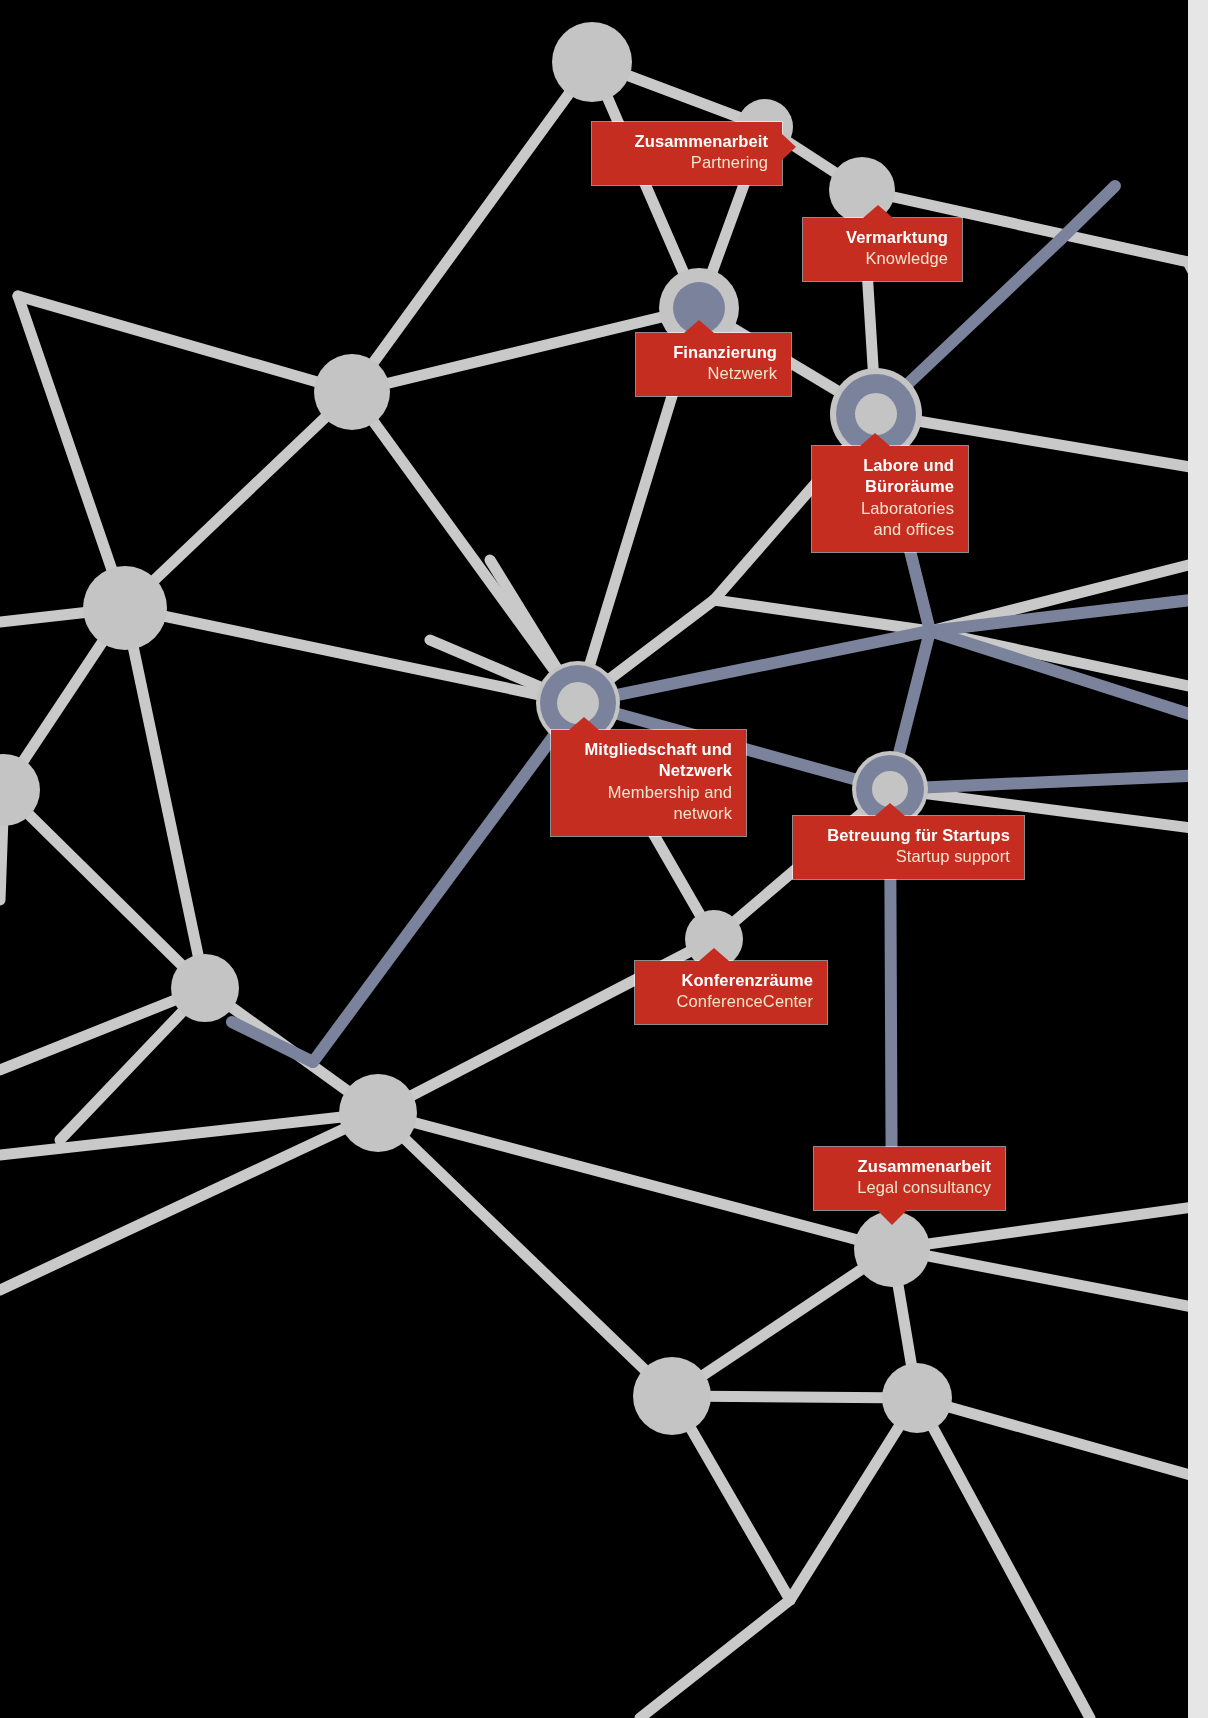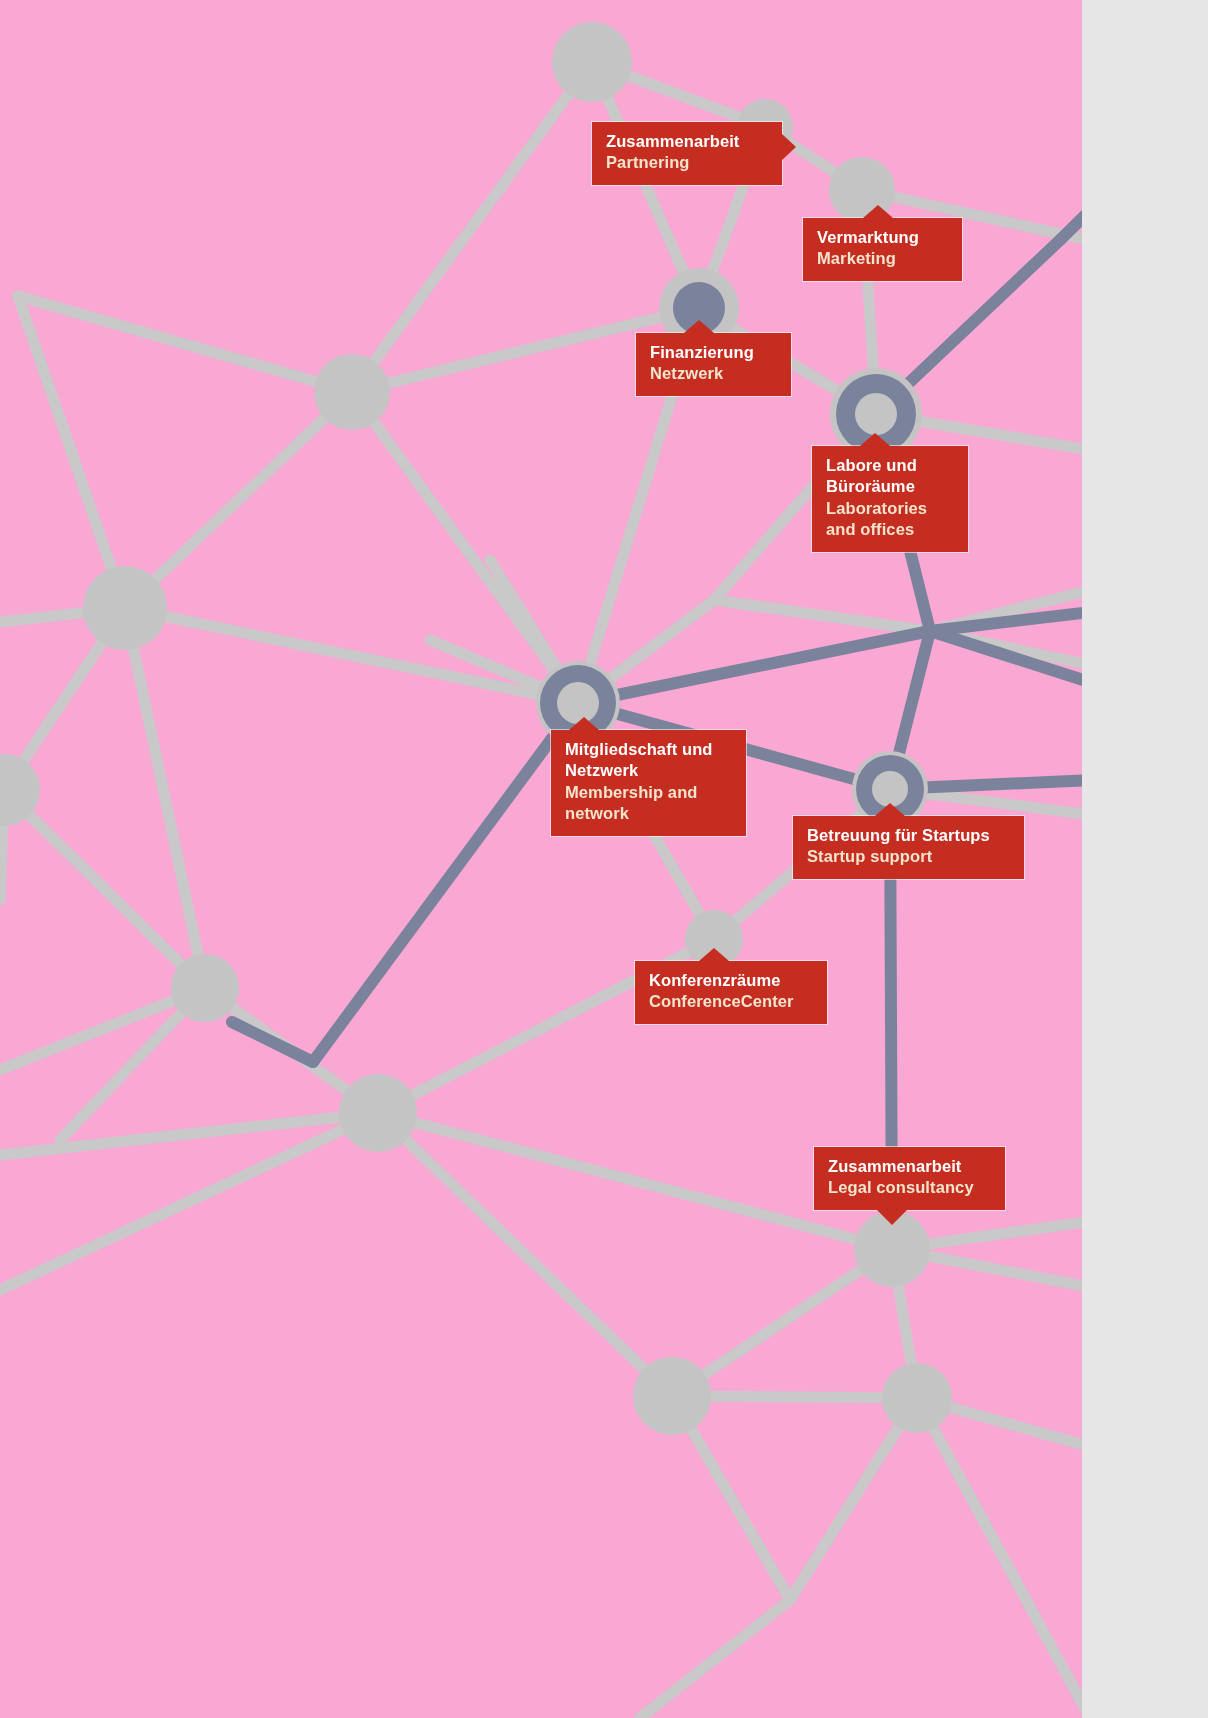--- a/index.html
+++ b/index.html
@@ -2,24 +2,25 @@
 <html><head>
 <meta charset="utf-8">
 <style>
   html,body{margin:0;padding:0;background:#e6e6e6;}
   body{
     font-family:"Liberation Sans","DejaVu Sans",sans-serif;
     -webkit-font-smoothing:antialiased;
   }
   #stage{
     position:relative;
-    width:1082px;
+    width:1188px;
     height:1718px;
-    background:#f9a8d4;
+    background:#000000;
     overflow:hidden;
+    text-align:right;
   }
   #netsvg{
     position:absolute;
     left:0; top:0;
     width:1208px;
     height:1718px;
   }
   .label{
     position:absolute;
     background:#c62d21;
@@ -33,21 +34,21 @@
     box-shadow:0 0 0 1px rgba(255,255,255,0.55);
   }
   .label .de{
     display:block;
     color:#ffffff;
     font-weight:600;
   }
   .label .en{
     display:block;
     color:#f2e4cd;
-    font-weight:700;
+    font-weight:400;
   }
   
   .label .tail{
     position:absolute;
     width:0;height:0;
     border-left:15px solid transparent;
     border-right:15px solid transparent;
   }
   .tail.up{
     top:-13px;
@@ -174,21 +175,21 @@
 
   <div class="label" id="lb-zusammenarbeit" style="left: 592px; top: 122px; width: 190px;">
     <span class="tail right"></span>
     <span class="de">Zusammenarbeit</span>
     <span class="en">Partnering</span>
   </div>
 
   <div class="label" id="lb-vermarktung" style="left: 803px; top: 218px; width: 159px;">
     <span class="tail up" style="left: 60px;"></span>
     <span class="de">Vermarktung</span>
-    <span class="en">Marketing</span>
+    <span class="en">Knowledge</span>
   </div>
 
   <div class="label" id="lb-finanzierung" style="left: 636px; top: 333px; width: 155px;">
     <span class="tail up" style="left: 48px;"></span>
     <span class="de">Finanzierung</span>
     <span class="en">Netzwerk</span>
   </div>
 
   <div class="label" id="lb-labore" style="left: 812px; top: 446px; width: 156px;">
     <span class="tail up" style="left: 48px;"></span>

